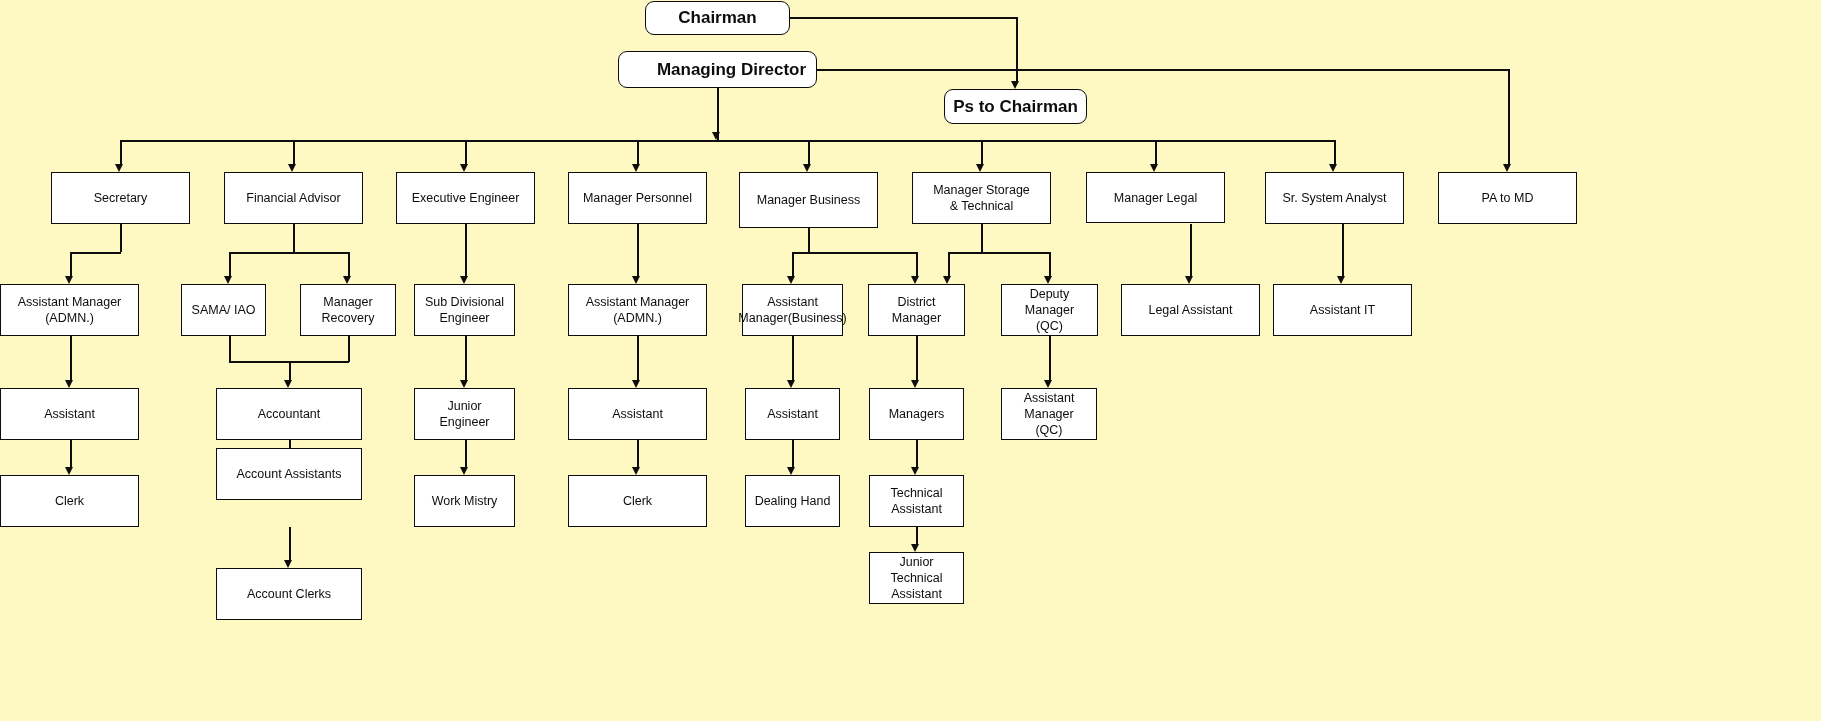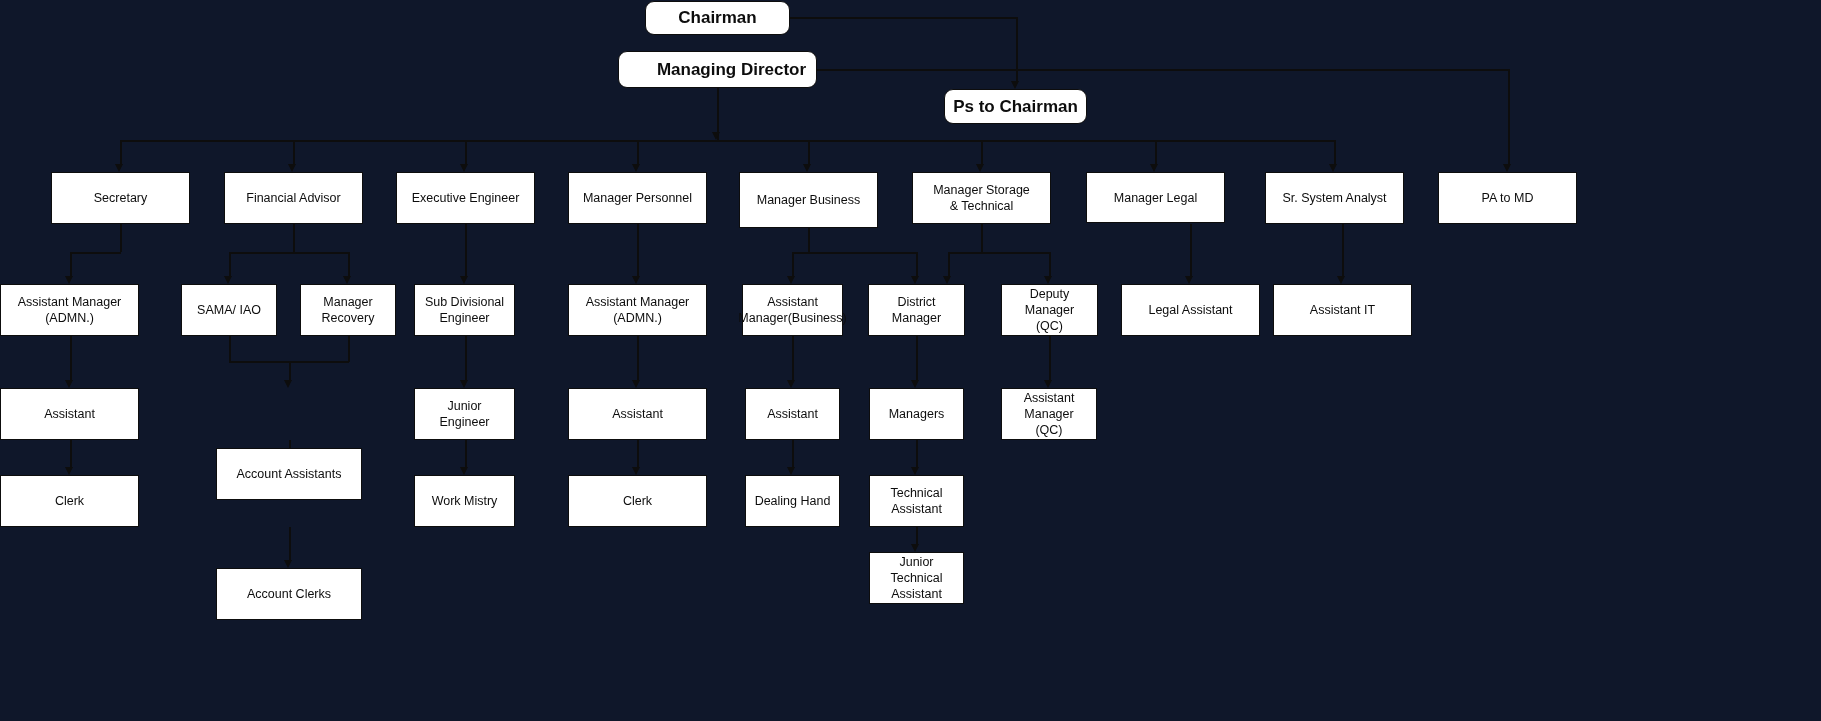--- a/index.html
+++ b/index.html
@@ -1,16 +1,16 @@
 <!DOCTYPE html>
 <html><head>
 <meta charset="utf-8">
 <style>
   html,body{margin:0;padding:0;background:#ffffff;}
-  #root{position:relative;width:1821px;height:721px;background:#0f172a;
+  #root{position:relative;width:1821px;height:721px;background:#fef9c3;
         font-family:"Liberation Sans",sans-serif;overflow:hidden;}
 
   .node{position:absolute;box-sizing:border-box;border:1.6px solid #0d0d0d;
         background:#ffffff;display:flex;align-items:center;justify-content:center;
         text-align:center;color:#0d0d0d;line-height:1.28;z-index:3;}
 
   .node.exec{border-radius:9px;border-width:1.8px;font-weight:bold;font-size:17px;}
   .node.dept{font-size:12.5px;font-weight:normal;}
   .node.staff{font-size:12.5px;font-weight:normal;}
 
@@ -199,21 +199,21 @@
 
   <div class="node dept" style="left:1438px;top:172px;width:139px;height:52px;">
     <span>PA to MD</span>
   </div>
 
   <div class="node staff" style="left:0px;top:284px;width:139px;height:52px;">
     <span>Assistant Manager
 (ADMN.)</span>
   </div>
 
-  <div class="node staff" style="left:181px;top:284px;width:96px;height:52px;">
+  <div class="node staff" style="left:181px;top:284px;width:85px;height:52px;">
     <span>SAMA/ IAO</span>
   </div>
 
   <div class="node staff" style="left:300px;top:284px;width:96px;height:52px;">
     <span>Manager
 Recovery</span>
   </div>
 
   <div class="node staff" style="left:414px;top:284px;width:101px;height:52px;">
     <span>Sub Divisional
@@ -244,20 +244,23 @@
   </div>
 
   <div class="node staff" style="left:1273px;top:284px;width:139px;height:52px;">
     <span>Assistant IT</span>
   </div>
 
   <div class="node staff" style="left:0px;top:388px;width:139px;height:52px;">
     <span>Assistant</span>
   </div>
 
+  <div class="node staff" style="left:216px;top:388px;width:146px;height:52px;">
+    <span>Accountant</span>
+  </div>
 
   <div class="node staff" style="left:414px;top:388px;width:101px;height:52px;">
     <span>Junior
 Engineer</span>
   </div>
 
   <div class="node staff" style="left:568px;top:388px;width:139px;height:52px;">
     <span>Assistant</span>
   </div>
 

